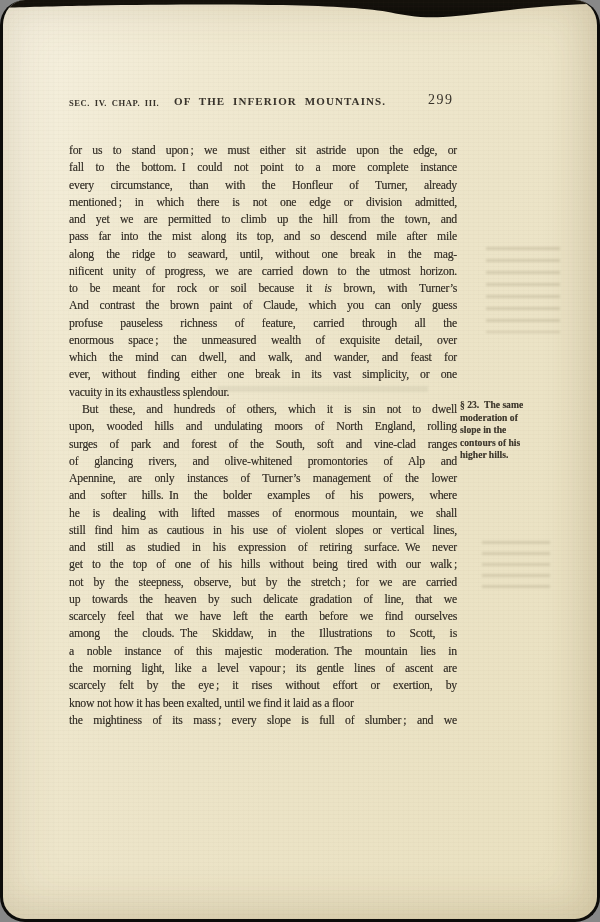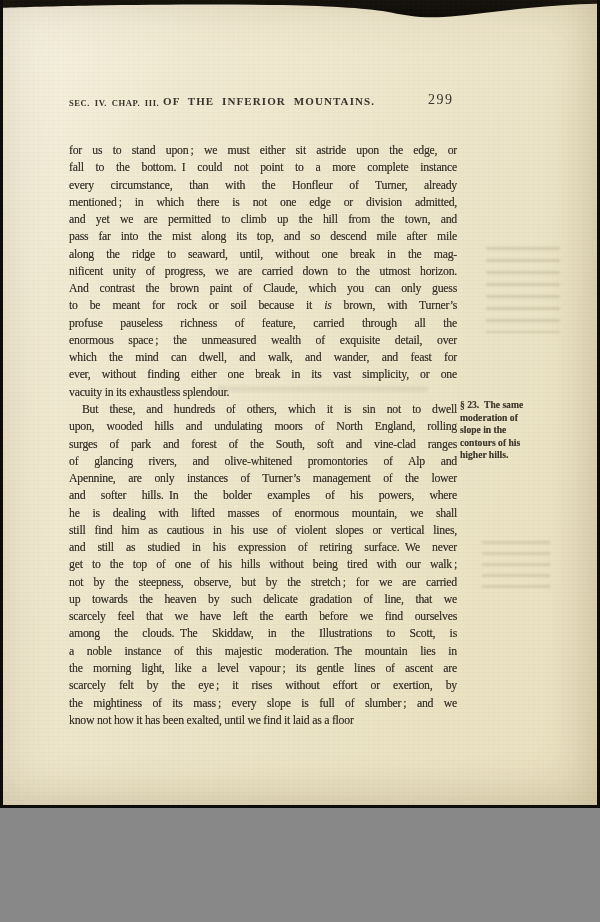--- a/index.html
+++ b/index.html
@@ -1,37 +1,38 @@
 <!DOCTYPE html>
 <html><head>
 <meta charset="utf-8">
 <style>
   html,body{margin:0;padding:0;background:#888;}
   .page{
-    position:relative;width:600px;height:808px;overflow:hidden;
+    position:relative;width:600px;height:922px;overflow:hidden;
     box-sizing:border-box;
     background:linear-gradient(118deg,#f6f1e1 0%,#f0e9d1 22%,#ece4c8 55%,#e9e0bf 100%);
     border-left:3px solid #0d0c0a;border-right:3px solid #0d0c0a;border-bottom:3px solid #0d0c0a;
     font-family:"Liberation Serif","DejaVu Serif",serif;
     color:#37322a;
+    border-radius:25px;
   }
   .texture{
     position:absolute;inset:0;pointer-events:none;
     background:
       repeating-linear-gradient(0deg, rgba(120,105,70,0.028) 0 1px, transparent 1px 4px),
       repeating-linear-gradient(90deg, rgba(120,105,70,0.02) 0 1px, transparent 1px 5px);
   }
   .vignette{
     position:absolute;inset:0;pointer-events:none;
     box-shadow:inset 0 0 55px rgba(110,90,50,0.16), inset -12px -8px 35px rgba(110,90,50,0.10);
   }
   .top-edge{position:absolute;top:0;left:0;width:600px;height:22px;display:block;}
   .sec-label{position:absolute;left:66px;top:98px;font-size:8.6px;font-weight:bold;
     letter-spacing:0.55px;word-spacing:2px;white-space:nowrap;}
-  .run-title{position:absolute;left:160px;top:95px;font-size:11px;font-weight:bold;
+  .run-title{position:absolute;left:171px;top:95px;font-size:11px;font-weight:bold;
     letter-spacing:1.1px;word-spacing:4px;white-space:nowrap;}
   .page-no{position:absolute;left:425px;top:92px;font-size:14px;letter-spacing:1.5px;}
   .body-text{position:absolute;left:66px;top:122px;width:388px;margin-top:20px;}
   .line{
     height:17.28px;line-height:17.28px;font-size:11.8px;letter-spacing:-0.25px;
     text-align:justify;text-align-last:justify;white-space:normal;overflow:visible;
     text-shadow:0 0 0.45px rgba(55,48,38,0.55);
   }
   .line.parlast{text-align-last:left;}
   .line.indent{text-indent:13px;}
@@ -78,22 +79,22 @@
 
   <main class="body-text">
       <div class="line">for us to stand upon ; we must either sit astride upon the edge, or</div>
       <div class="line">fall to the bottom. I could not point to a more complete instance</div>
       <div class="line">every circumstance, than with the Honfleur of Turner, already</div>
       <div class="line">mentioned ; in which there is not one edge or division admitted,</div>
       <div class="line">and yet we are permitted to climb up the hill from the town, and</div>
       <div class="line">pass far into the mist along its top, and so descend mile after mile</div>
       <div class="line">along the ridge to seaward, until, without one break in the mag-</div>
       <div class="line">nificent unity of progress, we are carried down to the utmost horizon.</div>
+      <div class="line">to be meant for rock or soil because it <i>is</i> brown, with Turner’s</div>
       <div class="line">And contrast the brown paint of Claude, which you can only guess</div>
-      <div class="line">to be meant for rock or soil because it <i>is</i> brown, with Turner’s</div>
       <div class="line">profuse pauseless richness of feature, carried through all the</div>
       <div class="line">enormous space ; the unmeasured wealth of exquisite detail, over</div>
       <div class="line">which the mind can dwell, and walk, and wander, and feast for</div>
       <div class="line">ever, without finding either one break in its vast simplicity, or one</div>
       <div class="line parlast">vacuity in its exhaustless splendour.</div>
       <div class="line indent">But these, and hundreds of others, which it is sin not to dwell</div>
       <div class="line">upon, wooded hills and undulating moors of North England, rolling</div>
       <div class="line">surges of park and forest of the South, soft and vine-clad ranges</div>
       <div class="line">of glancing rivers, and olive-whitened promontories of Alp and</div>
       <div class="line">Apennine, are only instances of Turner’s management of the lower</div>
@@ -102,22 +103,22 @@
       <div class="line">still find him as cautious in his use of violent slopes or vertical lines,</div>
       <div class="line">and still as studied in his expression of retiring surface. We never</div>
       <div class="line">get to the top of one of his hills without being tired with our walk ;</div>
       <div class="line">not by the steepness, observe, but by the stretch ; for we are carried</div>
       <div class="line">up towards the heaven by such delicate gradation of line, that we</div>
       <div class="line">scarcely feel that we have left the earth before we find ourselves</div>
       <div class="line">among the clouds. The Skiddaw, in the Illustrations to Scott, is</div>
       <div class="line">a noble instance of this majestic moderation. The mountain lies in</div>
       <div class="line">the morning light, like a level vapour ; its gentle lines of ascent are</div>
       <div class="line">scarcely felt by the eye ; it rises without effort or exertion, by</div>
+      <div class="line parlast">know not how it has been exalted, until we find it laid as a floor</div>
       <div class="line">the mightiness of its mass ; every slope is full of slumber ; and we</div>
-      <div class="line parlast">know not how it has been exalted, until we find it laid as a floor</div>
     </main>
 
   <aside class="sidenote">
       <div class="line">§ 23. The same</div>
       <div class="line">moderation of</div>
       <div class="line">slope in the</div>
       <div class="line">contours of his</div>
       <div class="line parlast">higher hills.</div>
     </aside>
 

